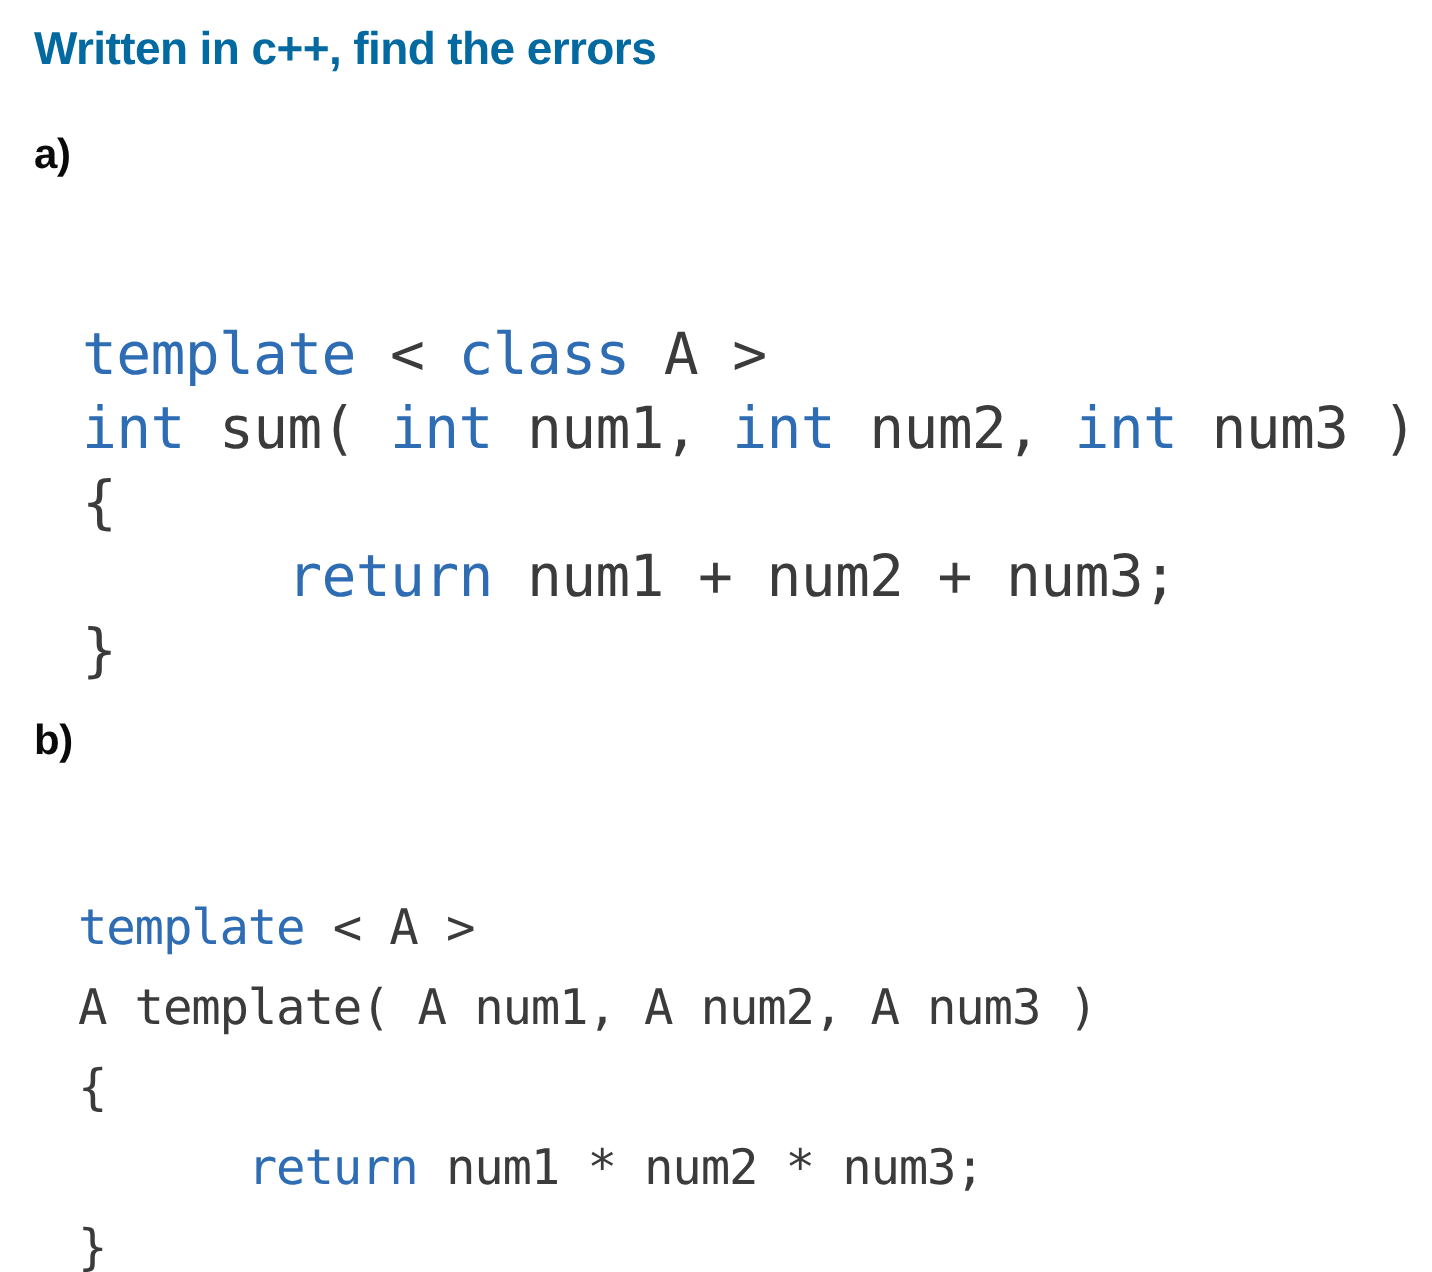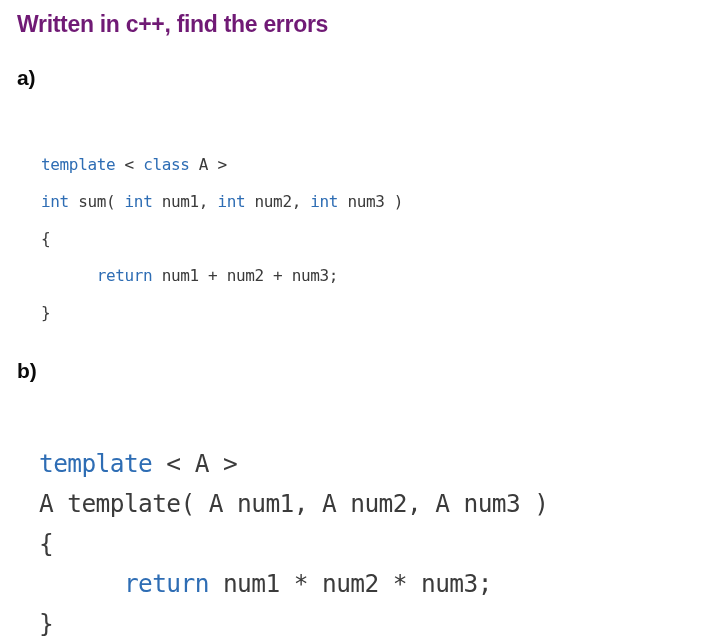--- a/index.html
+++ b/index.html
@@ -22,21 +22,21 @@
     background: #ffffff;
   }
 
   .prompt-heading {
     position: absolute;
     left: 17px;
     top: 11px;
     font-family: "Liberation Sans", sans-serif;
     font-size: 23px;
     font-weight: bold;
-    color: #701a75;
+    color: #0369a1;
     letter-spacing: -0.3px;
     white-space: pre;
     line-height: 1.15;
   }
 
   .part-label {
     position: absolute;
     left: 17px;
     font-family: "Liberation Sans", sans-serif;
     font-size: 21px;
@@ -51,21 +51,21 @@
 
   .code-block {
     position: absolute;
     font-family: "DejaVu Sans Mono", "Liberation Mono", monospace;
     color: #3b3b3b;
     white-space: pre;
   }
   .code-block.block-a {
     left: 41px;
     top: 130px;
-    font-size: 16px;
+    font-size: 29px;
     line-height: 37px;
     letter-spacing: -0.35px;
   }
   .code-block.block-b {
     left: 39px;
     top: 419px;
     font-size: 24.5px;
     line-height: 40px;
     letter-spacing: -0.6px;
   }

